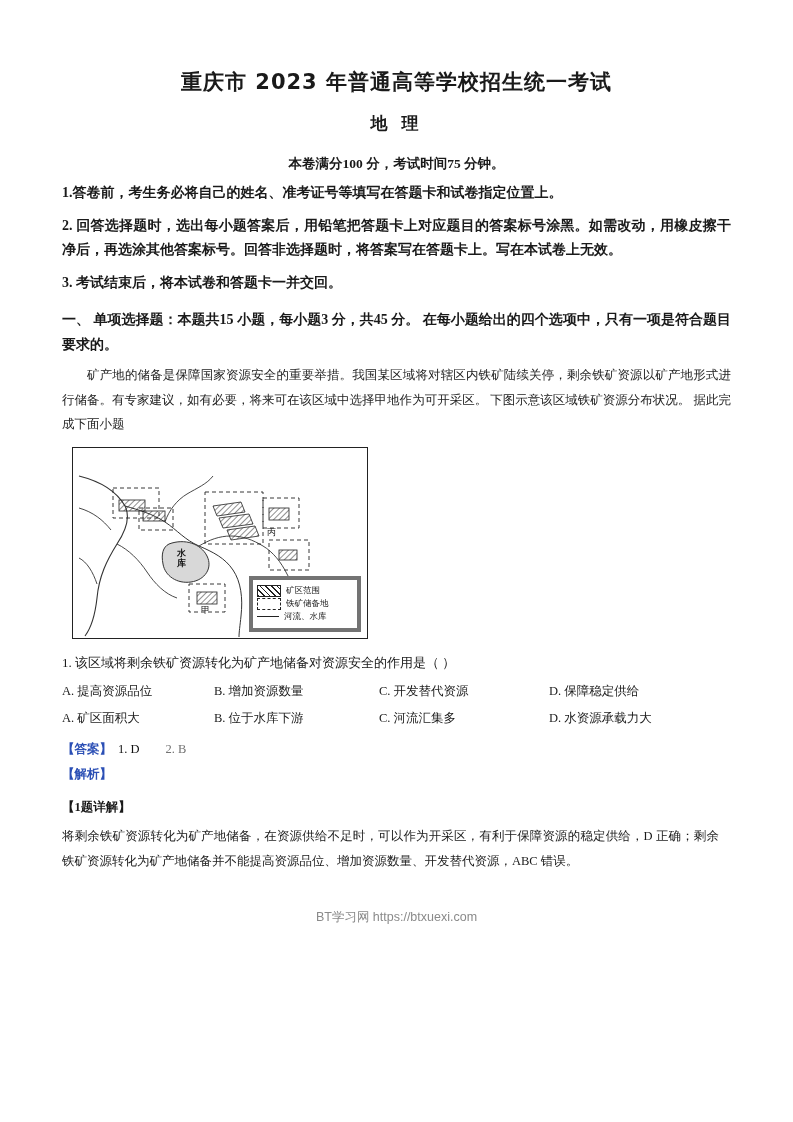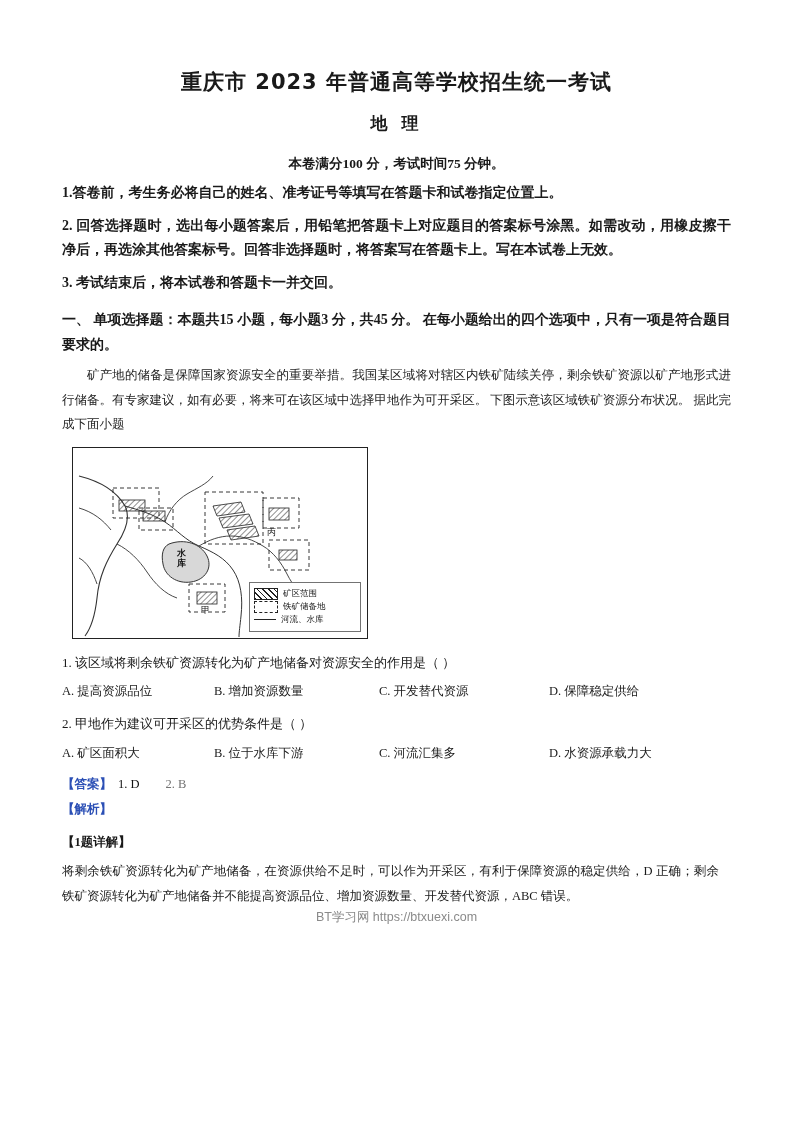--- a/index.html
+++ b/index.html
@@ -143,21 +143,21 @@
     border: 1px solid #222;
     background: #fff;
     box-sizing: border-box;
   }
   .map-box svg { display: block; }
   .legend {
     position: absolute;
     right: 6px;
     bottom: 6px;
     width: 112px;
-    border: 1px solid #737373;
+    border: 4px solid #737373;
     background: #fff;
     padding: 4px 4px 4px 4px;
     box-sizing: border-box;
     font-size: 8.5px;
     line-height: 1.35;
     font-family: "DejaVu Sans", "Liberation Sans", sans-serif;
   }
   .legend-row {
     display: flex;
     align-items: center;
@@ -275,24 +275,20 @@
     <span>1.</span>
     <span>该区域将剩余铁矿资源转化为矿产地储备对资源安全的作用是（    ）</span>
   </p>
   <div class="options">
     <span class="opt opt-a">A. 提高资源品位</span>
     <span class="opt opt-b">B. 增加资源数量</span>
     <span class="opt opt-c">C. 开发替代资源</span>
     <span class="opt opt-d">D. 保障稳定供给</span>
   </div>
 
-  <p class="question">
-    <span>2.</span>
-    <span>甲地作为建议可开采区的优势条件是（    ）</span>
-  </p>
   <div class="options">
     <span class="opt opt-a">A. 矿区面积大</span>
     <span class="opt opt-b">B. 位于水库下游</span>
     <span class="opt opt-c">C. 河流汇集多</span>
     <span class="opt opt-d">D. 水资源承载力大</span>
   </div>
 
   <p class="answer-line">
     <span class="tag">【答案】</span><span class="val">1. D</span><span class="val2">2. B</span>
   </p>

